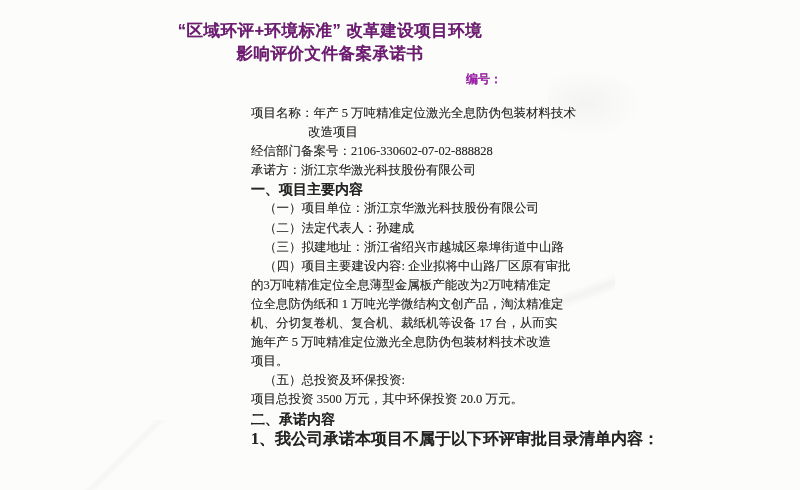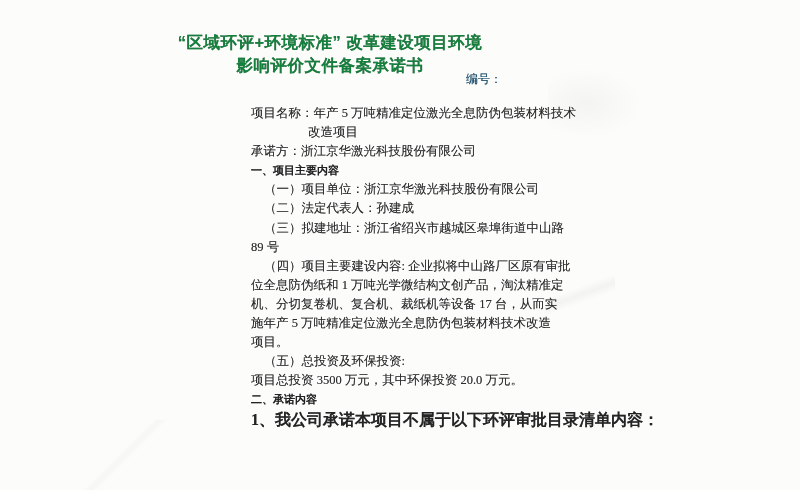--- a/index.html
+++ b/index.html
@@ -29,40 +29,40 @@
     left: 545px; top: 235px; width: 70px; height: 120px;
     background: linear-gradient(160deg, rgba(0,0,0,0) 44%, rgba(70,70,70,0.05) 50%, rgba(0,0,0,0) 56%);
   }
   .smudge-3 {
     left: 60px; top: 420px; width: 130px; height: 70px;
     background: linear-gradient(135deg, rgba(0,0,0,0) 46%, rgba(80,80,80,0.035) 50%, rgba(0,0,0,0) 54%);
   }
 
   .title-block {
     position: absolute;
-    left: 0; top: 31px;
+    left: 0; top: 19px;
     width: 660px;
     text-align: center;
     font-family: "Liberation Sans", "DejaVu Sans", sans-serif;
     font-weight: bold;
     font-size: 16.5px;
     letter-spacing: 0.5px;
-    color: #15803d;
+    color: #701a75;
     text-shadow: 0 0 0.6px rgba(37,37,37,0.5);
   }
   .title-line { line-height: 23px; white-space: nowrap; }
 
   .serial {
     position: absolute;
     left: 466px; top: 71px;
     font-family: "Liberation Sans", "DejaVu Sans", sans-serif;
-    font-weight: normal;
+    font-weight: bold;
     font-size: 12px;
     line-height: 16px;
-    color: #0c4a6e;
+    color: #a21caf;
     text-shadow: 0 0 0.5px rgba(45,45,45,0.45);
     white-space: nowrap;
   }
 
   .content {
     position: absolute;
     left: 251px; top: 104px;
     width: 330px;
   }
   .line {
@@ -71,21 +71,21 @@
     font-size: 12.5px;
     white-space: nowrap;
     color: #2b2b2b;
     text-shadow: 0 0 0.5px rgba(43,43,43,0.45);
   }
   .line.item { padding-left: 13px; }
   .line.name-cont { padding-left: 57px; }
   .line.heading {
     font-family: "Liberation Sans", "DejaVu Sans", sans-serif;
     font-weight: bold;
-    font-size: 11px;
+    font-size: 14px;
     color: #232323;
   }
   .line.bold-line {
     font-weight: bold;
     font-size: 16px;
     color: #242424;
   }
 </style>
 </head>
 <body>
@@ -99,27 +99,28 @@
   <div class="title-block">
     <div class="title-line">“区域环评+环境标准” 改革建设项目环境</div>
     <div class="title-line">影响评价文件备案承诺书</div>
   </div>
 
   <div class="serial">编号：</div>
 
   <div class="content">
     <div class="line">项目名称：年产 5 万吨精准定位激光全息防伪包装材料技术</div>
     <div class="line name-cont">改造项目</div>
+    <div class="line">经信部门备案号：2106-330602-07-02-888828</div>
     <div class="line">承诺方：浙江京华激光科技股份有限公司</div>
     <div class="line heading">一、项目主要内容</div>
     <div class="line item">（一）项目单位：浙江京华激光科技股份有限公司</div>
     <div class="line item">（二）法定代表人：孙建成</div>
     <div class="line item">（三）拟建地址：浙江省绍兴市越城区皋埠街道中山路</div>
-    <div class="line">89 号</div>
     <div class="line item">（四）项目主要建设内容: 企业拟将中山路厂区原有审批</div>
+    <div class="line">的3万吨精准定位全息薄型金属板产能改为2万吨精准定</div>
     <div class="line">位全息防伪纸和 1 万吨光学微结构文创产品，淘汰精准定</div>
     <div class="line">机、分切复卷机、复合机、裁纸机等设备 17 台，从而实</div>
     <div class="line">施年产 5 万吨精准定位激光全息防伪包装材料技术改造</div>
     <div class="line">项目。</div>
     <div class="line item">（五）总投资及环保投资:</div>
     <div class="line">项目总投资 3500 万元，其中环保投资 20.0 万元。</div>
     <div class="line heading">二、承诺内容</div>
     <div class="line bold-line">1、我公司承诺本项目不属于以下环评审批目录清单内容：</div>
   </div>
 

